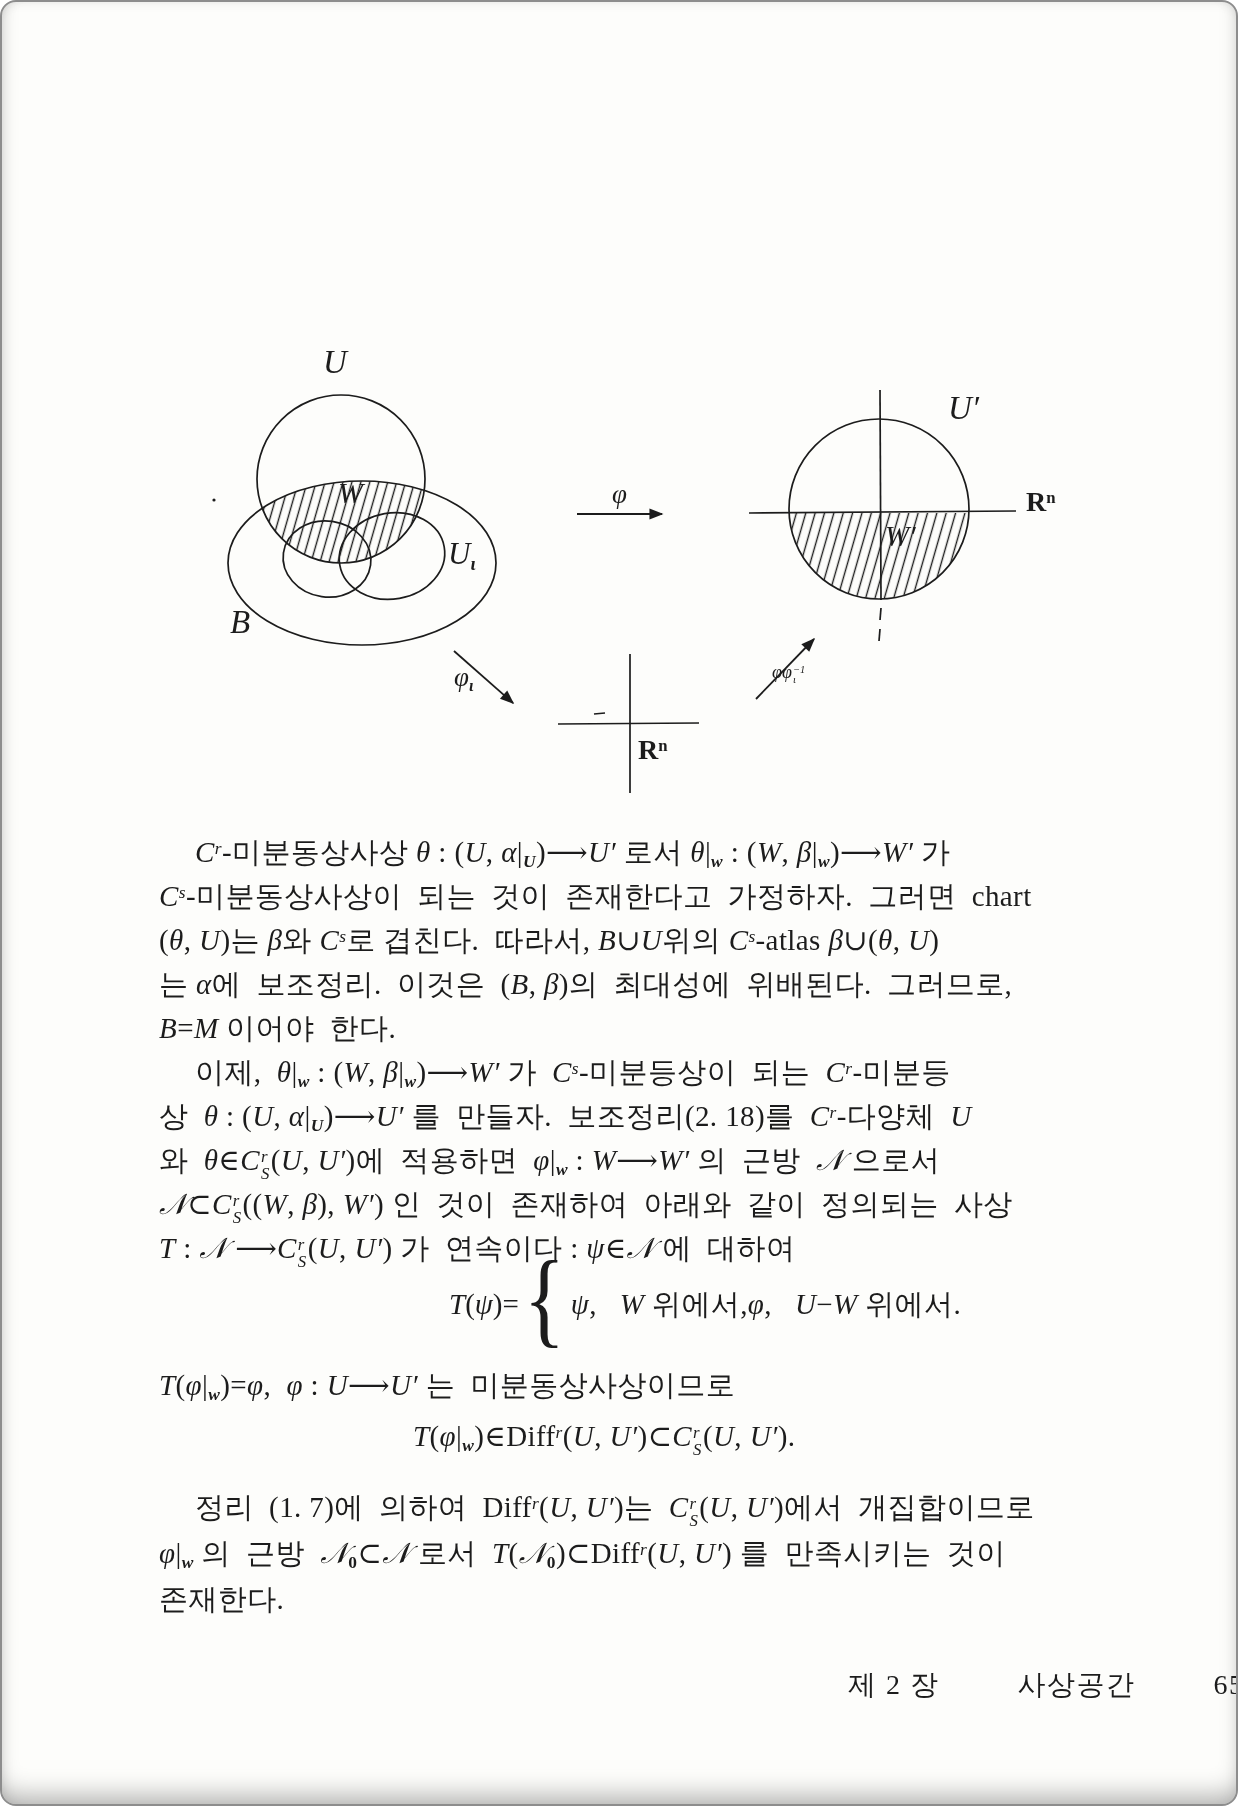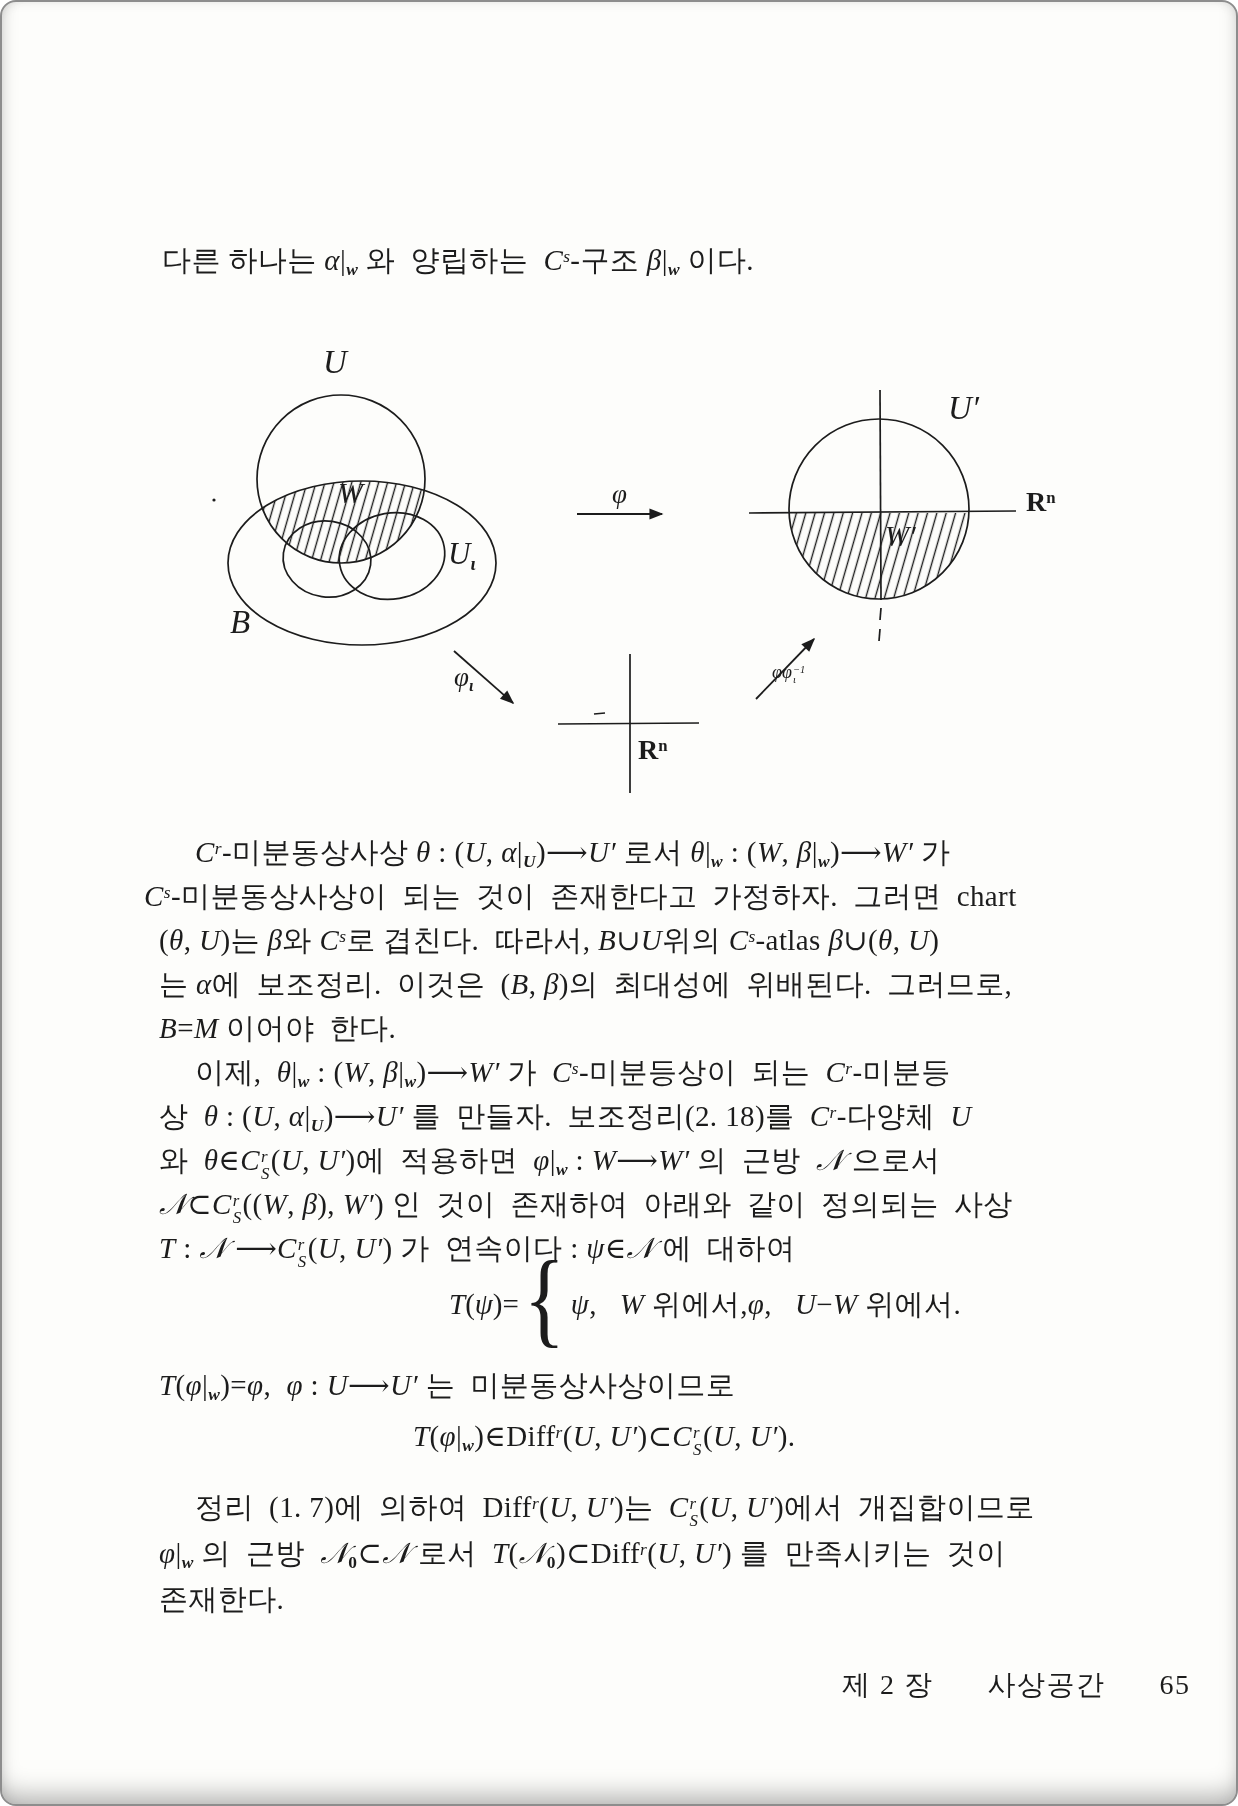--- a/index.html
+++ b/index.html
@@ -36,21 +36,21 @@
   }
   .eq1 .lhs{white-space:pre;}
   .eq1 .brace{
     font-size:106px;font-weight:400;line-height:90px;height:96px;
     transform:scaleX(.82);margin:0 1px 4px 0;display:inline-block;
   }
   .eq1 .rows{display:flex;flex-direction:row;}
   .eq1 .row{height:45px;line-height:45px;white-space:pre;letter-spacing:.4px;}
   .eq-line{position:absolute;white-space:pre;font-size:29px;line-height:44px;letter-spacing:.4px;}
   .footer{position:absolute;left:800px;top:1632px;font-size:28px;white-space:pre;letter-spacing:1.5px;}
-  .footer span{margin:6px;}
+  .footer span{margin:12px;}
   .footer .gap{display:inline-block;width:30px;}
   svg.diagram{position:absolute;left:0;top:0;pointer-events:none;}
 </style>
 </head>
 <body>
 
 <div class="page">
 
   <svg class="diagram" width="1238" height="1806" viewBox="0 0 1238 1806">
     <defs>
@@ -107,24 +107,23 @@
   <div class="fig-label" style="left:228px;top:604px;font-size:33px;"><span class="i">B</span></div>
   <div class="fig-label" style="left:446px;top:536px;font-size:31px;"><span class="i">U</span><sub class="i bd">ι</sub></div>
   <div class="fig-label" style="left:946px;top:390px;font-size:33px;"><span class="i">U′</span></div>
   <div class="fig-label" style="left:883px;top:520px;font-size:29px;"><span class="i">W′</span></div>
   <div class="fig-label" style="left:1024px;top:486px;font-size:28px;"><span class="bd">R</span><sup class="bd">n</sup></div>
   <div class="fig-label" style="left:636px;top:734px;font-size:28px;"><span class="bd">R</span><sup class="bd">n</sup></div>
   <div class="fig-label" style="left:610px;top:479px;font-size:27px;"><span class="i">φ</span></div>
   <div class="fig-label" style="left:452px;top:662px;font-size:27px;"><span class="i">φ</span><sub class="i bd">ι</sub></div>
   <div class="fig-label" style="left:770px;top:661px;font-size:18px;"><span class="i">φφ</span><span class="ss"><span>−1</span><span>ι</span></span></div>
 
-  <div class="line" style="left:160px;top:236px;"><span>다른 하나는 </span><span class="i">α</span><span>|</span><sub class="i bd">w</sub><span> 와  양립하는  </span><span class="i">C</span><sup class="i">s</sup><span>-구조 </span><span class="i">β</span><span>|</span><sub class="i bd">w</sub><span> 이다.</span></div>
 
   <div class="line" style="left:193px;top:828px;"><span class="i">C</span><sup class="i">r</sup><span>-미분동상사상 </span><span class="i">θ</span><span> : (</span><span class="i">U</span><span>, </span><span class="i">α</span><span>|</span><sub class="i bd">U</sub><span>)</span><span>⟶</span><span class="i">U′</span><span> 로서 </span><span class="i">θ</span><span>|</span><sub class="i bd">w</sub><span> : (</span><span class="i">W</span><span>, </span><span class="i">β</span><span>|</span><sub class="i bd">w</sub><span>)</span><span>⟶</span><span class="i">W′</span><span> 가</span></div>
-  <div class="line" style="left:142px;top:872px;"><span class="i">C</span><sup class="i">s</sup><span>-미분동상사상이  되는  것이  존재한다고  가정하자.  그러면  chart</span></div>
+  <div class="line" style="left:157px;top:872px;"><span class="i">C</span><sup class="i">s</sup><span>-미분동상사상이  되는  것이  존재한다고  가정하자.  그러면  chart</span></div>
   <div class="line" style="left:157px;top:916px;"><span>(</span><span class="i">θ</span><span>, </span><span class="i">U</span><span>)는 </span><span class="i">β</span><span>와 </span><span class="i">C</span><sup class="i">s</sup><span>로 겹친다.  따라서, </span><span class="i">B</span><span>∪</span><span class="i">U</span><span>위의 </span><span class="i">C</span><sup class="i">s</sup><span>-atlas </span><span class="i">β</span><span>∪(</span><span class="i">θ</span><span>, </span><span class="i">U</span><span>)</span></div>
   <div class="line" style="left:157px;top:960px;"><span>는 </span><span class="i">α</span><span>에  보조정리.  이것은  (</span><span class="i">B</span><span>, </span><span class="i">β</span><span>)의  최대성에  위배된다.  그러므로,</span></div>
   <div class="line" style="left:157px;top:1004px;"><span class="i">B</span><span>=</span><span class="i">M</span><span> 이어야  한다.</span></div>
 
   <div class="line" style="left:193px;top:1048px;"><span>이제,  </span><span class="i">θ</span><span>|</span><sub class="i bd">w</sub><span> : (</span><span class="i">W</span><span>, </span><span class="i">β</span><span>|</span><sub class="i bd">w</sub><span>)</span><span>⟶</span><span class="i">W′</span><span> 가  </span><span class="i">C</span><sup class="i">s</sup><span>-미분등상이  되는  </span><span class="i">C</span><sup class="i">r</sup><span>-미분등</span></div>
   <div class="line" style="left:157px;top:1092px;"><span>상  </span><span class="i">θ</span><span> : (</span><span class="i">U</span><span>, </span><span class="i">α</span><span>|</span><sub class="i bd">U</sub><span>)</span><span>⟶</span><span class="i">U′</span><span> 를  만들자.  보조정리(2. 18)를  </span><span class="i">C</span><sup class="i">r</sup><span>-다양체  </span><span class="i">U</span></div>
   <div class="line" style="left:157px;top:1136px;"><span>와  </span><span class="i">θ</span><span>∈</span><span class="i">C</span><span class="ss"><span>r</span><span>S</span></span><span>(</span><span class="i">U</span><span>, </span><span class="i">U′</span><span>)에  적용하면  </span><span class="i">φ</span><span>|</span><sub class="i bd">w</sub><span> : </span><span class="i">W</span><span>⟶</span><span class="i">W′</span><span> 의  근방  </span><span class="i">𝒩</span><span> 으로서</span></div>
   <div class="line" style="left:157px;top:1180px;"><span class="i">𝒩</span><span>⊂</span><span class="i">C</span><span class="ss"><span>r</span><span>S</span></span><span>((</span><span class="i">W</span><span>, </span><span class="i">β</span><span>), </span><span class="i">W′</span><span>) 인  것이  존재하여  아래와  같이  정의되는  사상</span></div>
   <div class="line" style="left:157px;top:1224px;"><span class="i">T</span><span> : </span><span class="i">𝒩</span><span> ⟶</span><span class="i">C</span><span class="ss"><span>r</span><span>S</span></span><span>(</span><span class="i">U</span><span>, </span><span class="i">U′</span><span>) 가  연속이다 : </span><span class="i">ψ</span><span>∈</span><span class="i">𝒩</span><span> 에  대하여</span></div>
 

